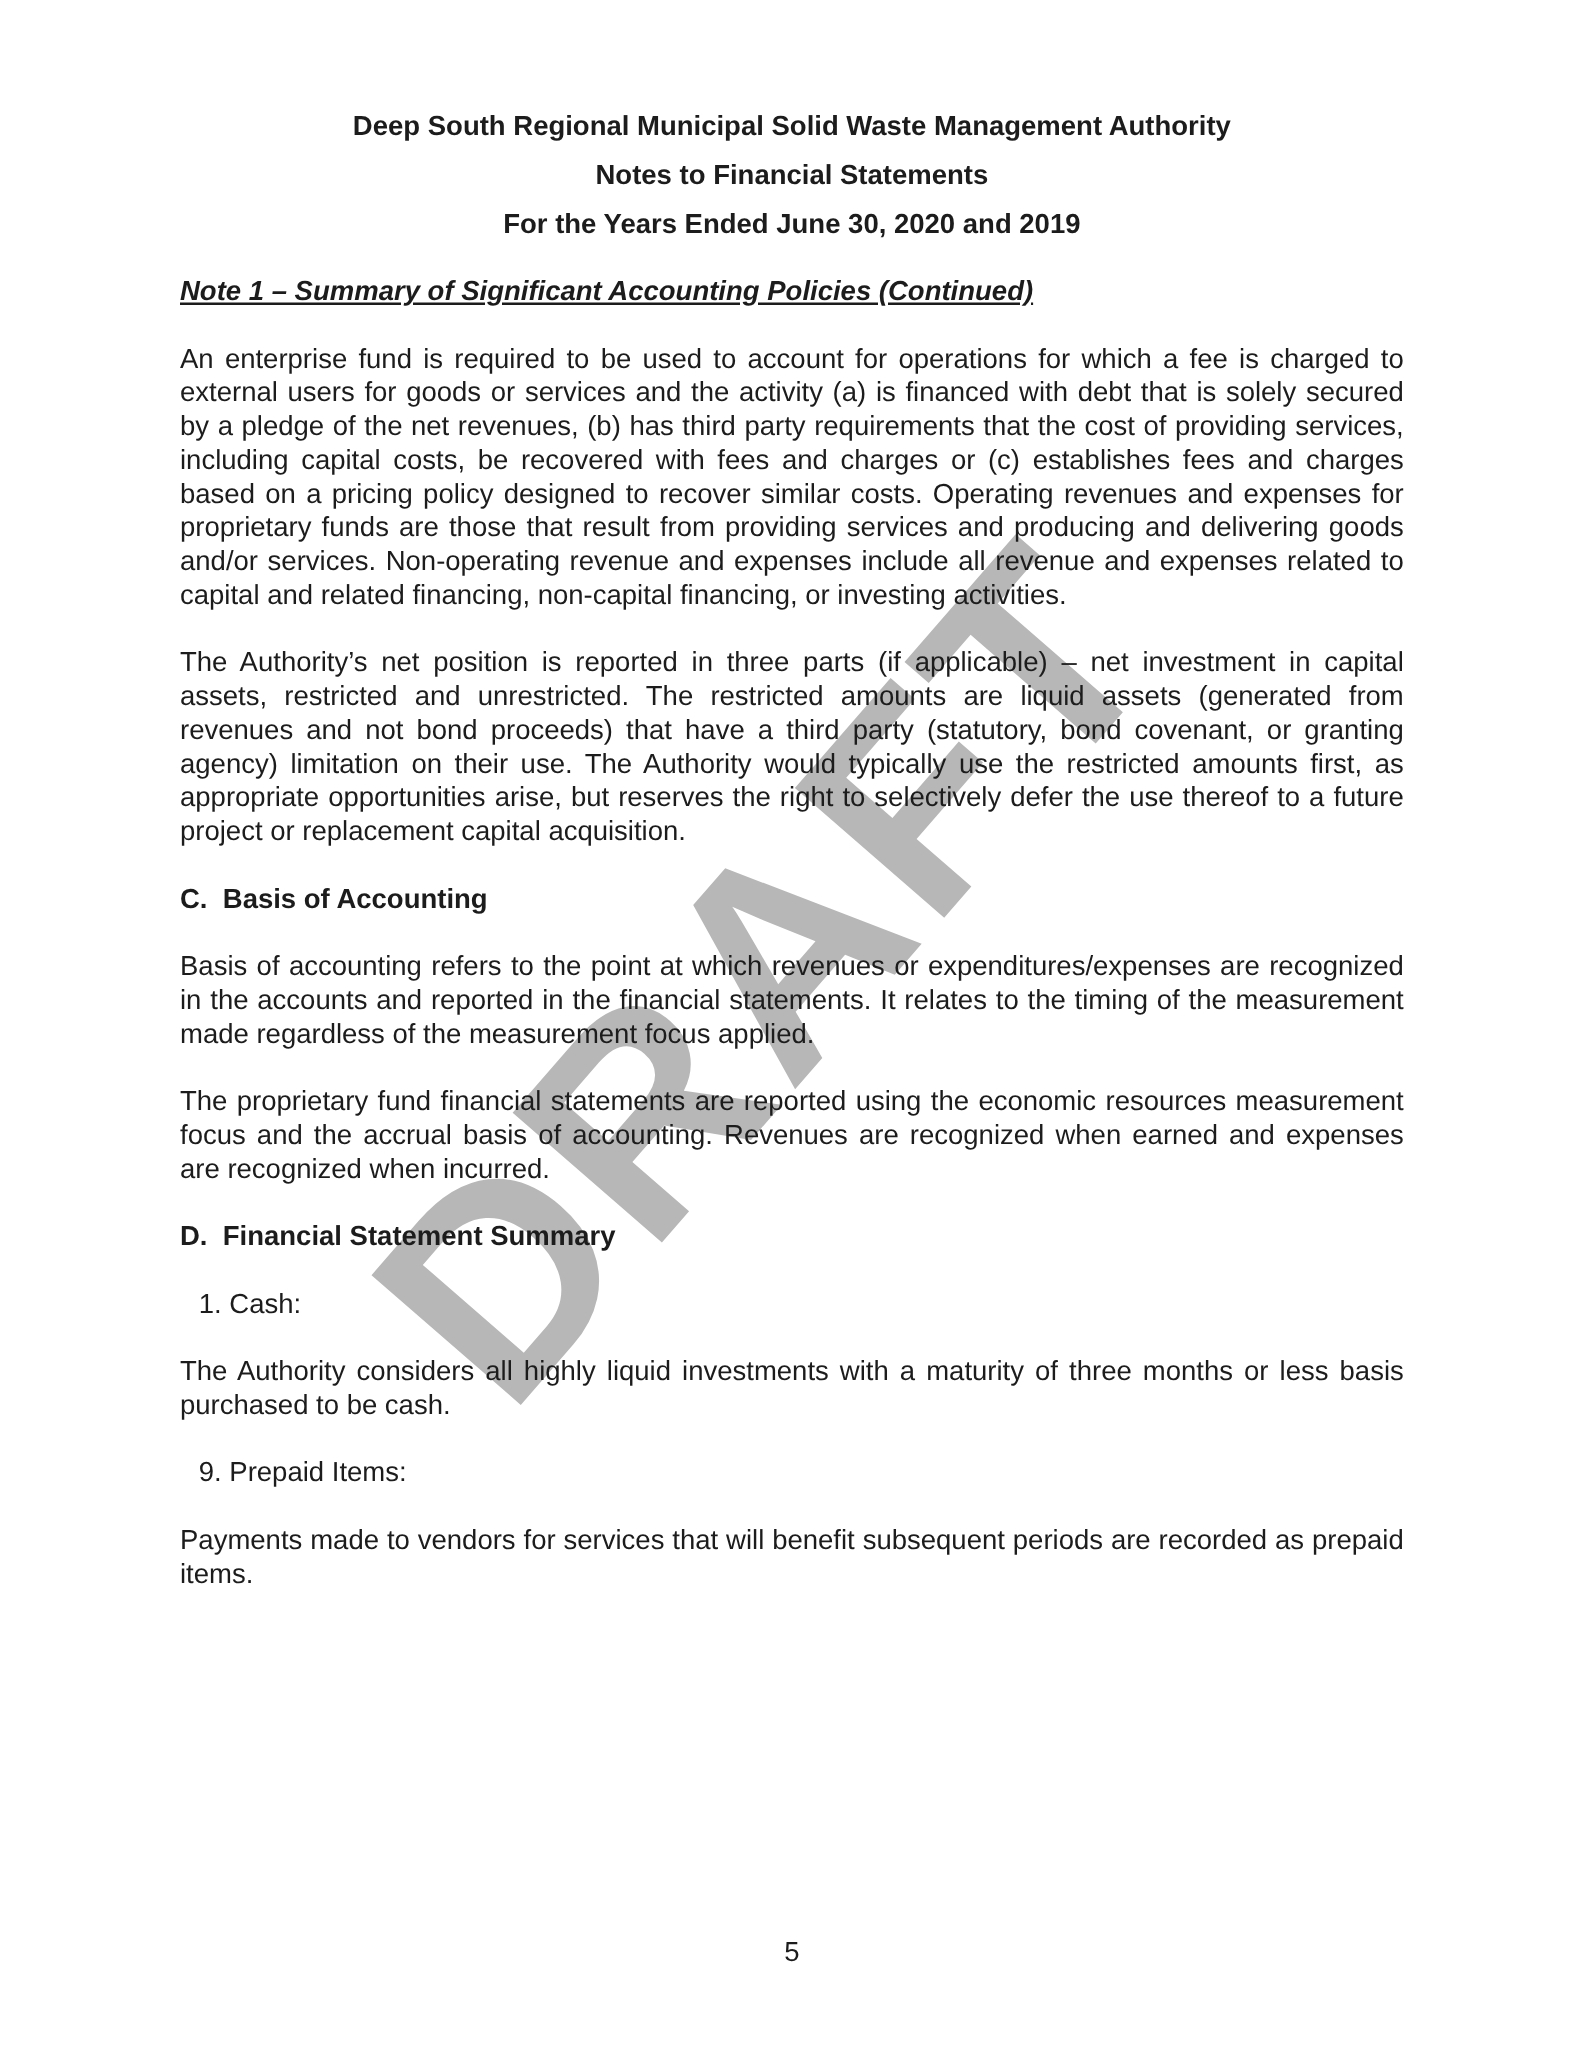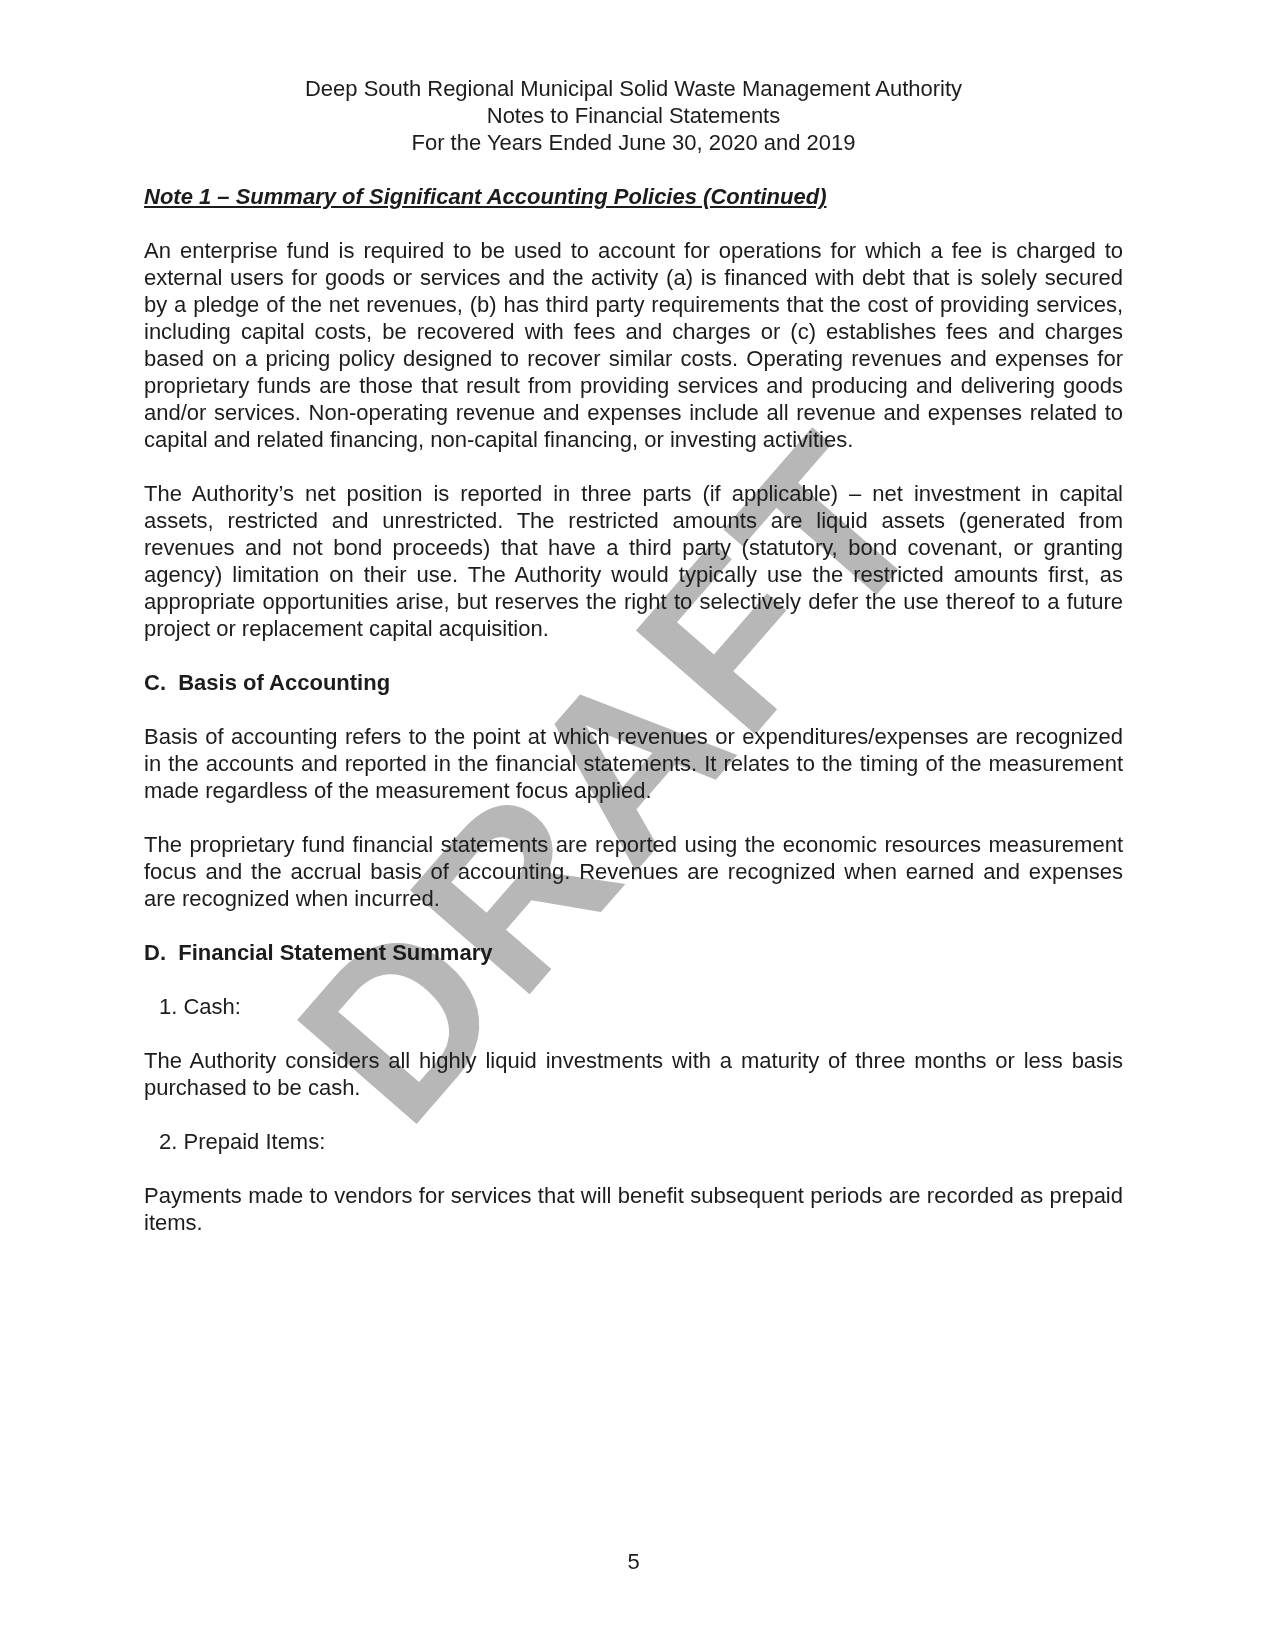--- a/index.html
+++ b/index.html
@@ -27,21 +27,21 @@
     z-index: 0;
     white-space: nowrap;
     user-select: none;
   }
   .content {
     position: relative;
     z-index: 1;
     padding: 75px 152px 0 144px;
   }
   .doc-header { text-align: center; }
-  .doc-header div { margin: 0; }
+  .doc-header div { margin: 12px; font-weight: bold; }
   .note-heading {
     font-weight: bold;
     text-decoration: underline;
     margin: 27px 0 0 0;
     white-space: pre-wrap;
     font-style: italic;
   }
   p.body {
     margin: 27px 0 0 0;
     text-align: justify;
@@ -87,21 +87,21 @@
     <p class="body">Basis of accounting refers to the point at which revenues or expenditures/expenses are recognized in the accounts and reported in the financial statements.  It relates to the timing of the measurement made regardless of the measurement focus applied.</p>
 
     <p class="body">The proprietary fund financial statements are reported using the economic resources measurement focus and the accrual basis of accounting.  Revenues are recognized when earned and expenses are recognized when incurred.</p>
 
     <div class="section-heading">D.  Financial Statement Summary</div>
 
     <p class="subitem-label">1. Cash:</p>
 
     <p class="body">The Authority considers all highly liquid investments with a maturity of three months or less basis purchased to be cash.</p>
 
-    <p class="subitem-label">2. Prepaid Items:</p>
+    <p class="subitem-label">9. Prepaid Items:</p>
 
     <p class="body">Payments made to vendors for services that will benefit subsequent periods are recorded as prepaid items.</p>
 
   </div>
 
   <div class="page-number">5</div>
 
 </div>
 
 </body></html>

